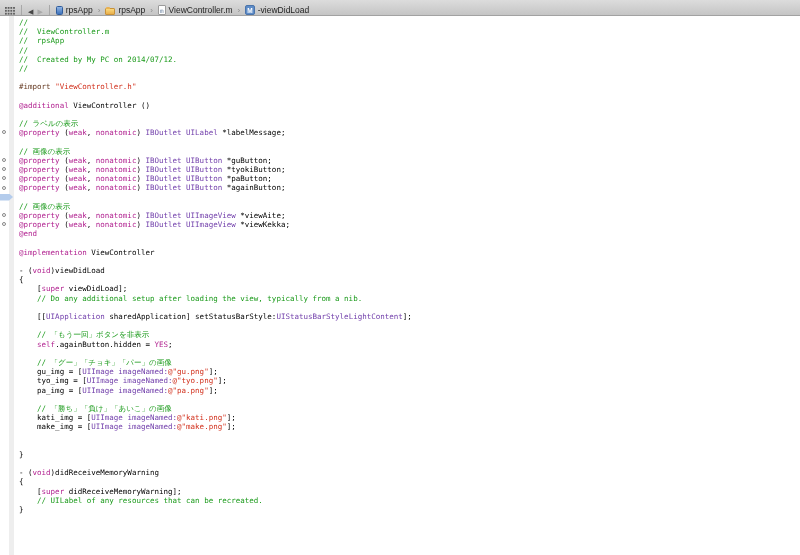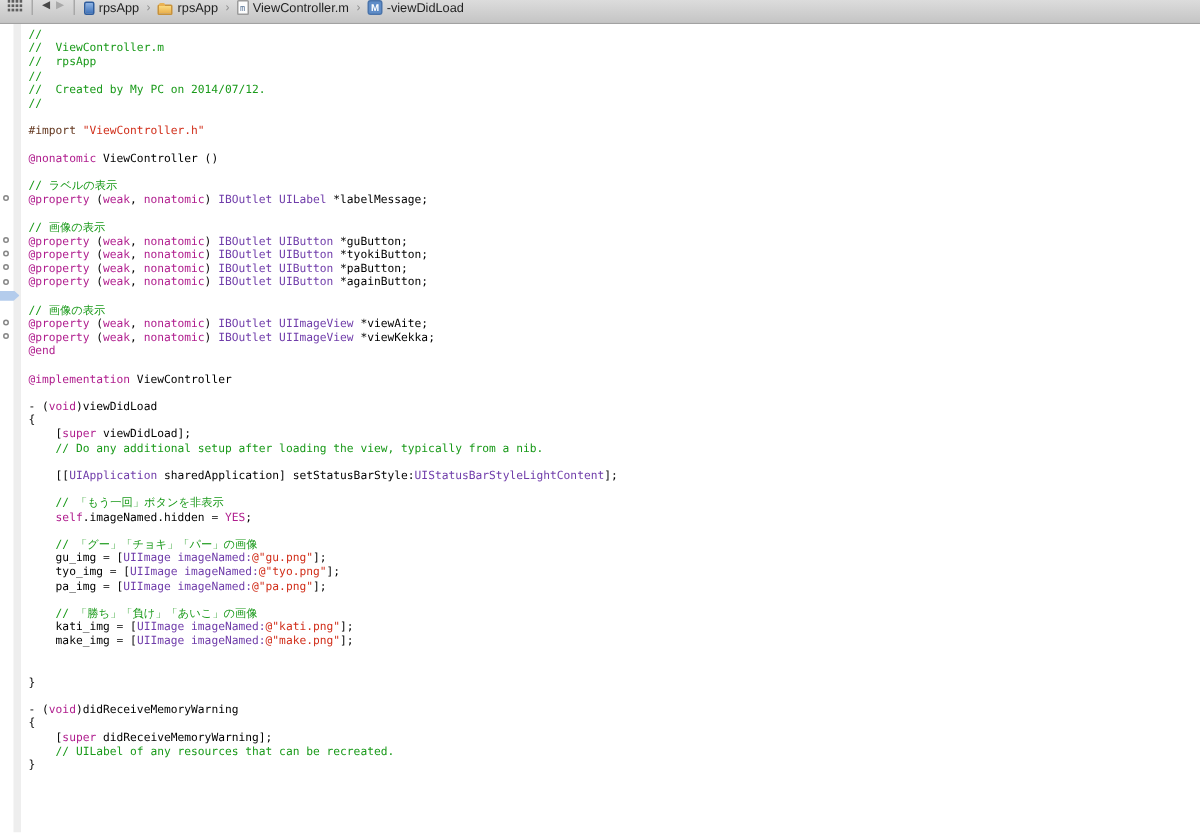--- a/index.html
+++ b/index.html
@@ -3,21 +3,21 @@
 <meta charset="utf-8">
 <style>
   * { box-sizing: border-box; }
   html,body { margin:0; padding:0; }
   body {
     width:800px; height:555px; background:#ffffff; overflow:hidden;
     font-family:"Liberation Sans", sans-serif;
   }
   
   .jumpbar {
-    height:16px; display:flex; align-items:flex-start; padding:0 5px; gap:4px;
+    height:16px; display:flex; align-items:flex-end; padding:0 5px; gap:4px;
     background:linear-gradient(#dcdcdc,#c5c5c5);
     border-bottom:1px solid #a2a2a2;
     font-size:8.5px; color:#1f1f1f;
   }
   .jb-btn { display:inline-flex; align-items:center; justify-content:center; cursor:default; }
   .arrow { font-size:7px; line-height:1; }
   .arrow-back { color:#474747; }
   .arrow-fwd { color:#a9a9a9; }
   .jb-sep { width:1px; height:10px; background:#a8a8a8; margin:0 2px; }
   .crumb { display:inline-flex; align-items:center; gap:3px; white-space:nowrap; }
@@ -103,21 +103,21 @@
   <div class="ribbon"></div>
 <div class="line"><span class="gutter"></span><span class="code"><span class="tok-c">//</span></span></div>
     <div class="line"><span class="gutter"></span><span class="code"><span class="tok-c">//  ViewController.m</span></span></div>
     <div class="line"><span class="gutter"></span><span class="code"><span class="tok-c">//  rpsApp</span></span></div>
     <div class="line"><span class="gutter"></span><span class="code"><span class="tok-c">//</span></span></div>
     <div class="line"><span class="gutter"></span><span class="code"><span class="tok-c">//  Created by My PC on 2014/07/12.</span></span></div>
     <div class="line"><span class="gutter"></span><span class="code"><span class="tok-c">//</span></span></div>
     <div class="line"><span class="gutter"></span><span class="code"></span></div>
     <div class="line"><span class="gutter"></span><span class="code"><span class="tok-p">#import </span><span class="tok-s">"ViewController.h"</span></span></div>
     <div class="line"><span class="gutter"></span><span class="code"></span></div>
-    <div class="line"><span class="gutter"></span><span class="code"><span class="tok-k">@nonatomic</span><span class="tok-n"> ViewController ()</span></span></div>
+    <div class="line"><span class="gutter"></span><span class="code"><span class="tok-k">@additional</span><span class="tok-n"> ViewController ()</span></span></div>
     <div class="line"><span class="gutter"></span><span class="code"></span></div>
     <div class="line"><span class="gutter"></span><span class="code"><span class="tok-c">// ラベルの表示</span></span></div>
     <div class="line"><span class="gutter"><span class="well"></span></span><span class="code"><span class="tok-k">@property</span><span class="tok-n"> (</span><span class="tok-k">weak</span><span class="tok-n">, </span><span class="tok-k">nonatomic</span><span class="tok-n">) </span><span class="tok-t">IBOutlet</span><span class="tok-n"> </span><span class="tok-t">UILabel</span><span class="tok-n"> *labelMessage;</span></span></div>
     <div class="line"><span class="gutter"></span><span class="code"></span></div>
     <div class="line"><span class="gutter"></span><span class="code"><span class="tok-c">// 画像の表示</span></span></div>
     <div class="line"><span class="gutter"><span class="well"></span></span><span class="code"><span class="tok-k">@property</span><span class="tok-n"> (</span><span class="tok-k">weak</span><span class="tok-n">, </span><span class="tok-k">nonatomic</span><span class="tok-n">) </span><span class="tok-t">IBOutlet</span><span class="tok-n"> </span><span class="tok-t">UIButton</span><span class="tok-n"> *guButton;</span></span></div>
     <div class="line"><span class="gutter"><span class="well"></span></span><span class="code"><span class="tok-k">@property</span><span class="tok-n"> (</span><span class="tok-k">weak</span><span class="tok-n">, </span><span class="tok-k">nonatomic</span><span class="tok-n">) </span><span class="tok-t">IBOutlet</span><span class="tok-n"> </span><span class="tok-t">UIButton</span><span class="tok-n"> *tyokiButton;</span></span></div>
     <div class="line"><span class="gutter"><span class="well"></span></span><span class="code"><span class="tok-k">@property</span><span class="tok-n"> (</span><span class="tok-k">weak</span><span class="tok-n">, </span><span class="tok-k">nonatomic</span><span class="tok-n">) </span><span class="tok-t">IBOutlet</span><span class="tok-n"> </span><span class="tok-t">UIButton</span><span class="tok-n"> *paButton;</span></span></div>
     <div class="line"><span class="gutter"><span class="well"></span></span><span class="code"><span class="tok-k">@property</span><span class="tok-n"> (</span><span class="tok-k">weak</span><span class="tok-n">, </span><span class="tok-k">nonatomic</span><span class="tok-n">) </span><span class="tok-t">IBOutlet</span><span class="tok-n"> </span><span class="tok-t">UIButton</span><span class="tok-n"> *againButton;</span></span></div>
     <div class="line"><span class="gutter"><span class="bp"></span></span><span class="code"></span></div>
@@ -129,21 +129,21 @@
     <div class="line"><span class="gutter"></span><span class="code"><span class="tok-k">@implementation</span><span class="tok-n"> ViewController</span></span></div>
     <div class="line"><span class="gutter"></span><span class="code"></span></div>
     <div class="line"><span class="gutter"></span><span class="code"><span class="tok-n">- (</span><span class="tok-k">void</span><span class="tok-n">)viewDidLoad</span></span></div>
     <div class="line"><span class="gutter"></span><span class="code"><span class="tok-n">{</span></span></div>
     <div class="line"><span class="gutter"></span><span class="code"><span class="tok-n">    [</span><span class="tok-k">super</span><span class="tok-n"> viewDidLoad];</span></span></div>
     <div class="line"><span class="gutter"></span><span class="code"><span class="tok-c">    // Do any additional setup after loading the view, typically from a nib.</span></span></div>
     <div class="line"><span class="gutter"></span><span class="code"></span></div>
     <div class="line"><span class="gutter"></span><span class="code"><span class="tok-n">    [[</span><span class="tok-t">UIApplication</span><span class="tok-n"> sharedApplication] setStatusBarStyle:</span><span class="tok-t">UIStatusBarStyleLightContent</span><span class="tok-n">];</span></span></div>
     <div class="line"><span class="gutter"></span><span class="code"></span></div>
     <div class="line"><span class="gutter"></span><span class="code"><span class="tok-c">    // 「もう一回」ボタンを非表示</span></span></div>
-    <div class="line"><span class="gutter"></span><span class="code"><span class="tok-n">    </span><span class="tok-k">self</span><span class="tok-n">.imageNamed.hidden = </span><span class="tok-k">YES</span><span class="tok-n">;</span></span></div>
+    <div class="line"><span class="gutter"></span><span class="code"><span class="tok-n">    </span><span class="tok-k">self</span><span class="tok-n">.againButton.hidden = </span><span class="tok-k">YES</span><span class="tok-n">;</span></span></div>
     <div class="line"><span class="gutter"></span><span class="code"></span></div>
     <div class="line"><span class="gutter"></span><span class="code"><span class="tok-c">    // 「グー」「チョキ」「パー」の画像</span></span></div>
     <div class="line"><span class="gutter"></span><span class="code"><span class="tok-n">    gu_img = [</span><span class="tok-t">UIImage</span><span class="tok-n"> </span><span class="tok-t">imageNamed:</span><span class="tok-s">@"gu.png"</span><span class="tok-n">];</span></span></div>
     <div class="line"><span class="gutter"></span><span class="code"><span class="tok-n">    tyo_img = [</span><span class="tok-t">UIImage</span><span class="tok-n"> </span><span class="tok-t">imageNamed:</span><span class="tok-s">@"tyo.png"</span><span class="tok-n">];</span></span></div>
     <div class="line"><span class="gutter"></span><span class="code"><span class="tok-n">    pa_img = [</span><span class="tok-t">UIImage</span><span class="tok-n"> </span><span class="tok-t">imageNamed:</span><span class="tok-s">@"pa.png"</span><span class="tok-n">];</span></span></div>
     <div class="line"><span class="gutter"></span><span class="code"></span></div>
     <div class="line"><span class="gutter"></span><span class="code"><span class="tok-c">    // 「勝ち」「負け」「あいこ」の画像</span></span></div>
     <div class="line"><span class="gutter"></span><span class="code"><span class="tok-n">    kati_img = [</span><span class="tok-t">UIImage</span><span class="tok-n"> </span><span class="tok-t">imageNamed:</span><span class="tok-s">@"kati.png"</span><span class="tok-n">];</span></span></div>
     <div class="line"><span class="gutter"></span><span class="code"><span class="tok-n">    make_img = [</span><span class="tok-t">UIImage</span><span class="tok-n"> </span><span class="tok-t">imageNamed:</span><span class="tok-s">@"make.png"</span><span class="tok-n">];</span></span></div>
     <div class="line"><span class="gutter"></span></div>

